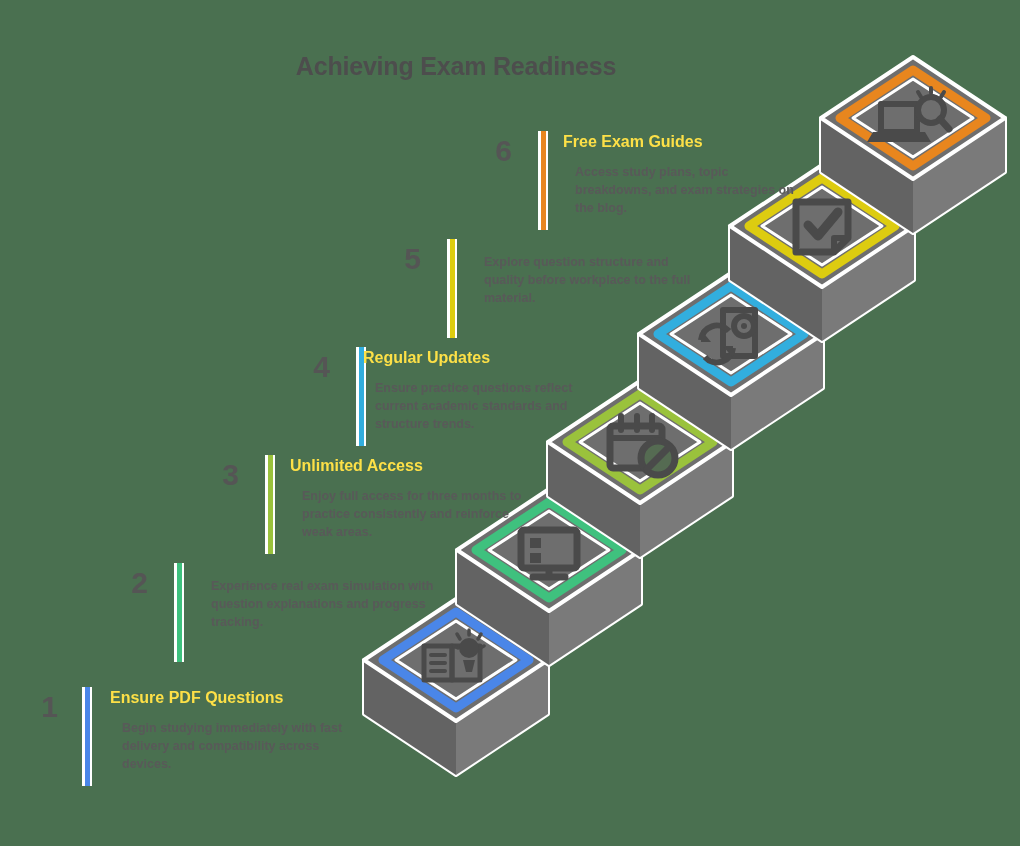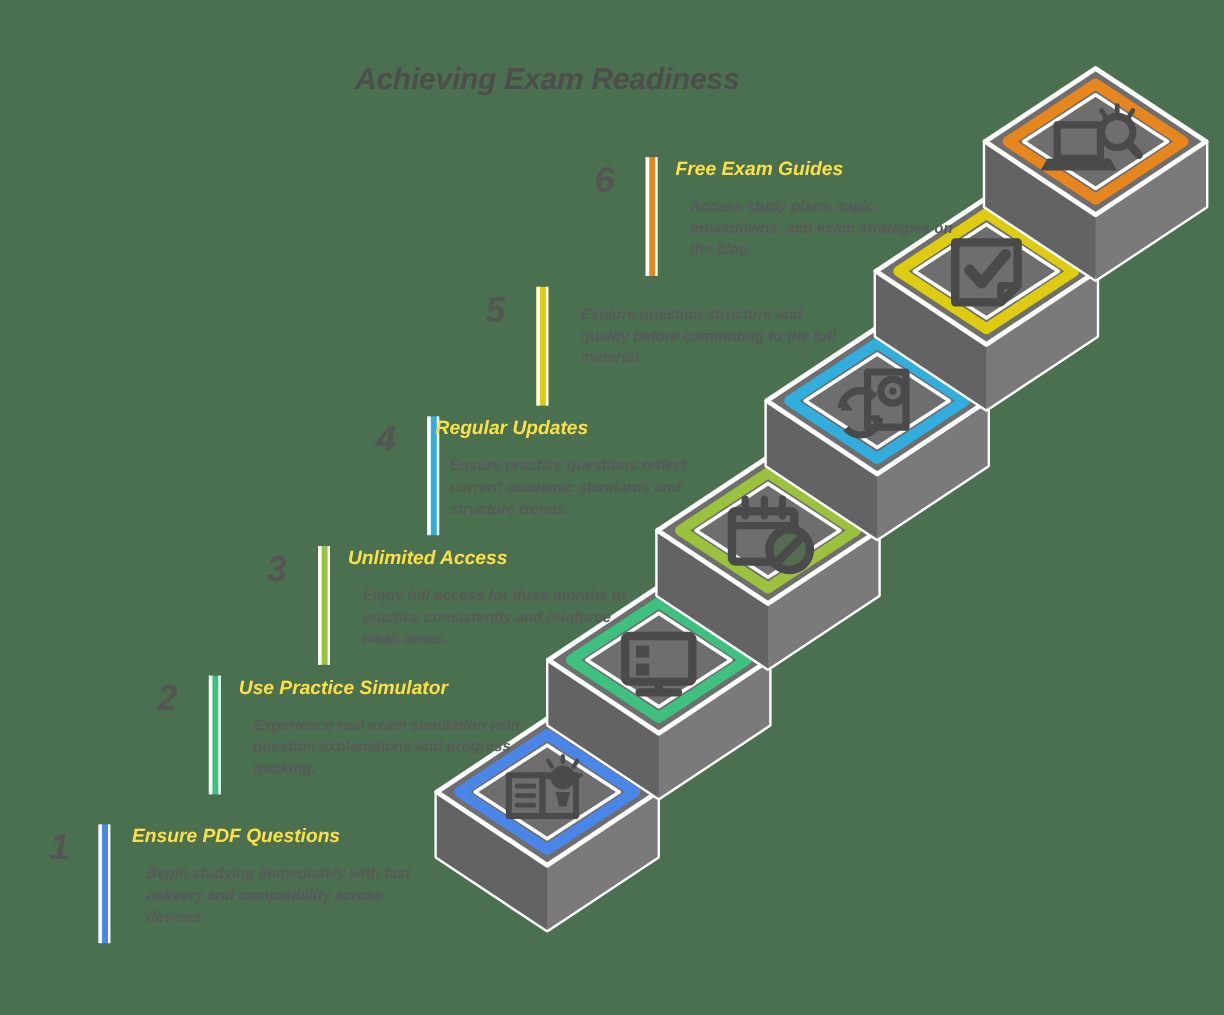--- a/index.html
+++ b/index.html
@@ -3,21 +3,21 @@
 <meta charset="utf-8">
 <style>
   html,body{margin:0;padding:0;}
   body{
     width:1020px;height:846px;
     background:#4a7050;
     font-family:"Liberation Sans", sans-serif;
     overflow:hidden;
     position:relative;
   }
-  #stage{position:relative;width:912px;height:846px;font-style:italic;}
+  #stage{position:relative;width:912px;height:846px;}
 
   
   .title{
     position:absolute;
     left:0;right:0;top:52px;
     text-align:center;
     font-size:25px;
     font-weight:bold;
     color:#4d4d4d;
     letter-spacing:-0.2px;
@@ -208,21 +208,20 @@
     <div class="step-body" style="left:110px;top:689px;width:250px;">
       <p class="step-title">Ensure PDF Questions</p>
       <p class="step-desc">Begin studying immediately with fast delivery and compatibility across devices.</p>
     </div>
   </div>
 
   <div class="step-text">
     <div class="step-num" style="left:108px;top:568px;">2</div>
     <div class="bar" style="left:174px;top:563px;height:99px;background:#3fc17e;"></div>
     <div class="step-body" style="left:199px;top:565px;width:250px;">
-      <p class="step-title">Use Practice Simulator</p>
       <p class="step-desc">Experience real exam simulation with question explanations and progress tracking.</p>
     </div>
   </div>
 
   <div class="step-text">
     <div class="step-num" style="left:199px;top:460px;">3</div>
     <div class="bar" style="left:265px;top:455px;height:99px;background:#9ac23c;"></div>
     <div class="step-body" style="left:290px;top:457px;width:250px;">
       <p class="step-title">Unlimited Access</p>
       <p class="step-desc">Enjoy full access for three months to practice consistently and reinforce weak areas.</p>
@@ -235,21 +234,21 @@
     <div class="step-body" style="left:363px;top:349px;width:250px;">
       <p class="step-title">Regular Updates</p>
       <p class="step-desc">Ensure practice questions reflect current academic standards and structure trends.</p>
     </div>
   </div>
 
   <div class="step-text">
     <div class="step-num" style="left:381px;top:244px;">5</div>
     <div class="bar" style="left:447px;top:239px;height:99px;background:#ddcc10;"></div>
     <div class="step-body" style="left:472px;top:241px;width:250px;">
-      <p class="step-desc">Explore question structure and quality before committing to the full material.</p>
+      <p class="step-desc">Explore question structure and quality before workplace to the full material.</p>
     </div>
   </div>
 
   <div class="step-text">
     <div class="step-num" style="left:472px;top:136px;">6</div>
     <div class="bar" style="left:538px;top:131px;height:99px;background:#e8861e;"></div>
     <div class="step-body" style="left:563px;top:133px;width:250px;">
       <p class="step-title">Free Exam Guides</p>
       <p class="step-desc">Access study plans, topic breakdowns, and exam strategies on the blog.</p>
     </div>

